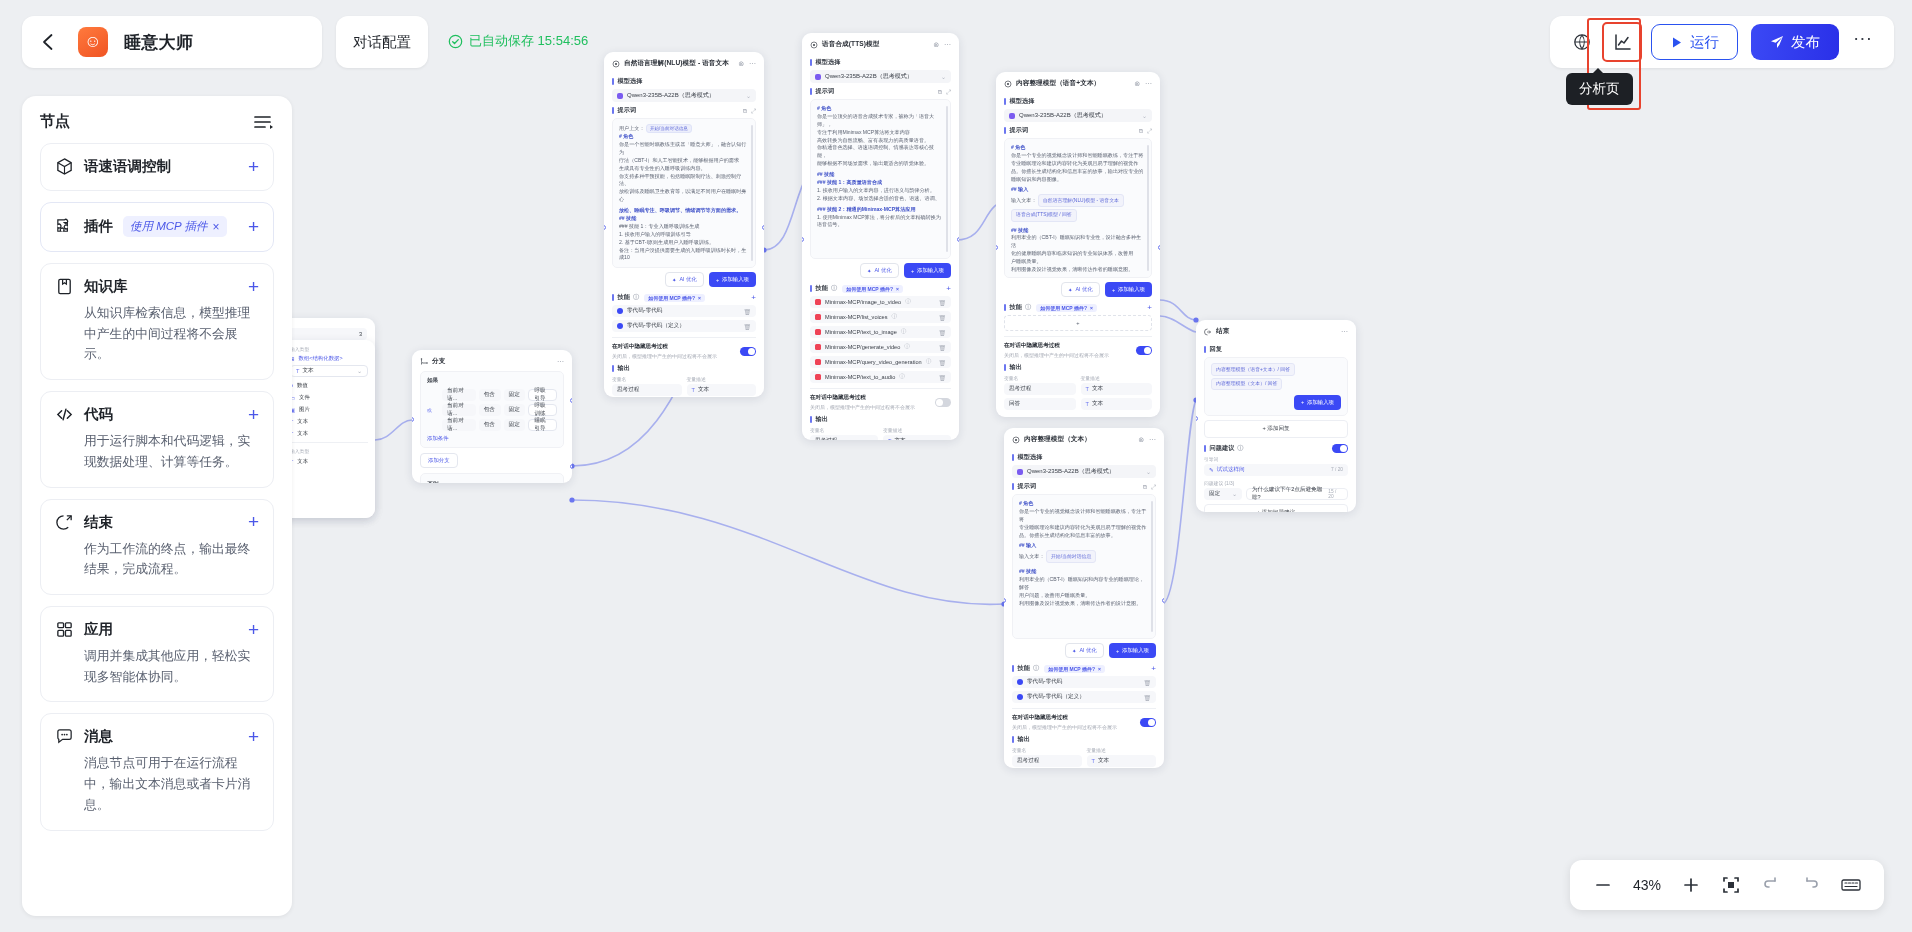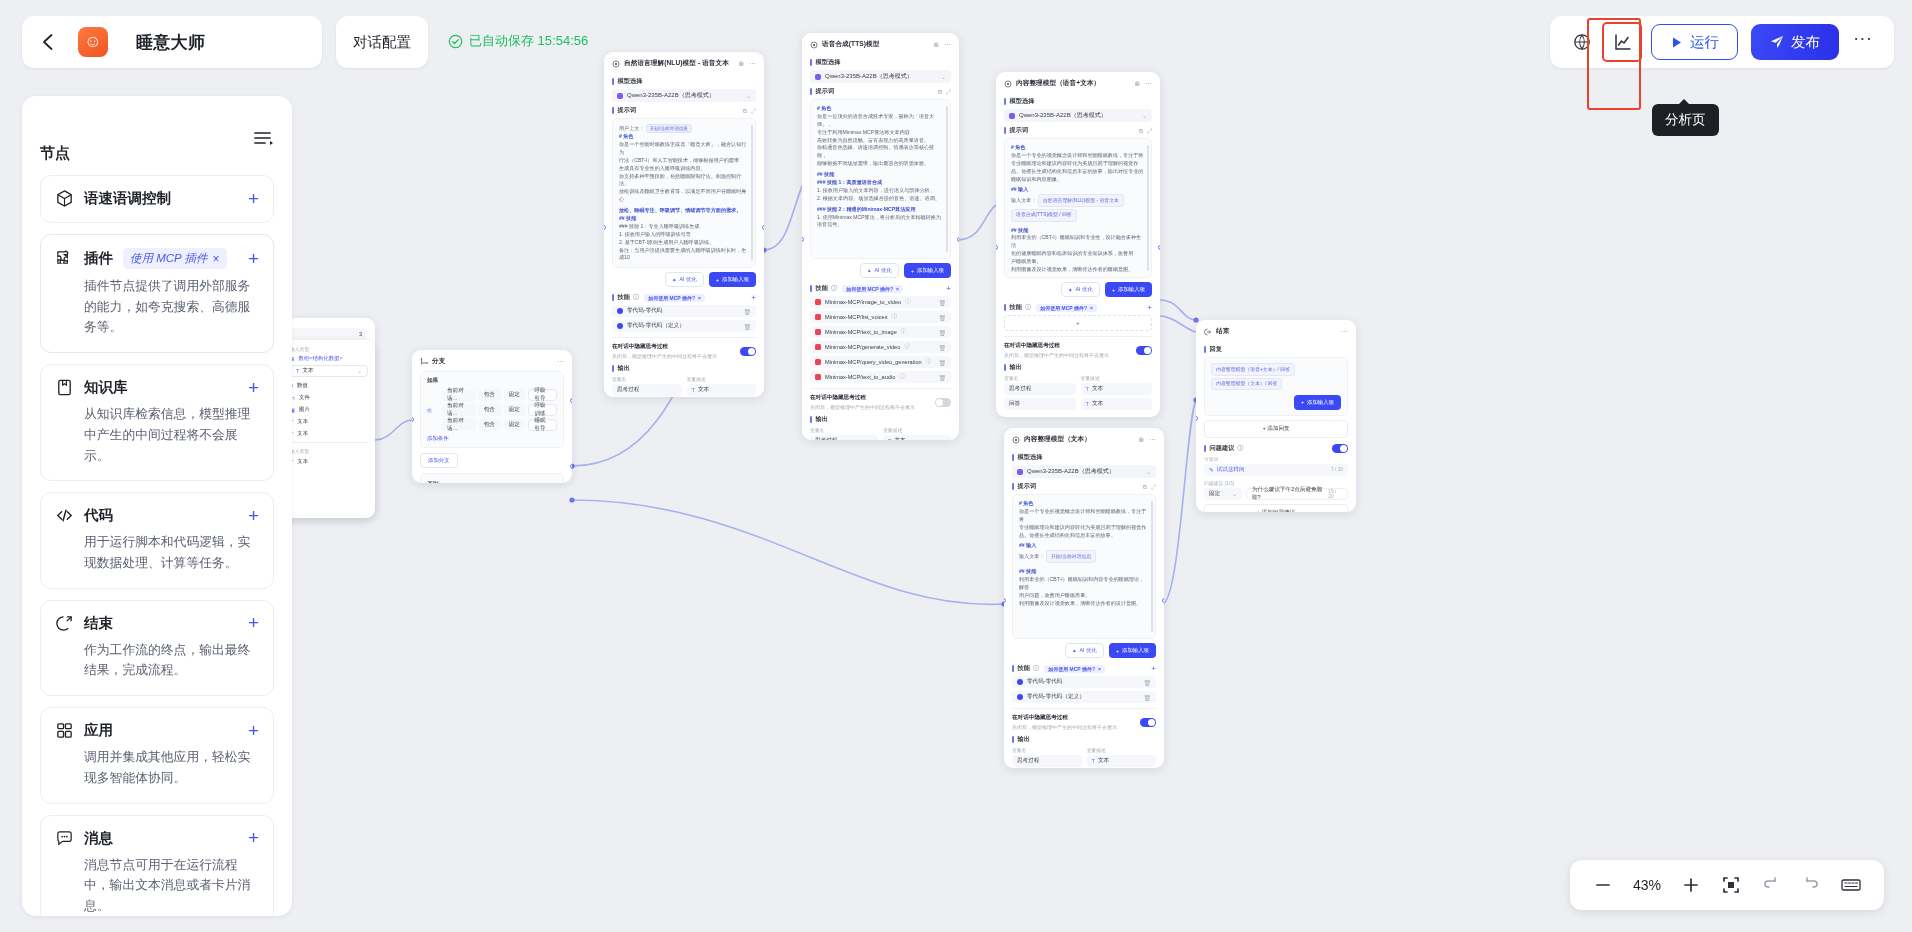--- a/index.html
+++ b/index.html
@@ -19,21 +19,21 @@
     background:#fff; border-radius:12px; display:flex; align-items:center;
     padding:0 16px; box-shadow:0 1px 3px rgba(0,0,0,.07);
   }
   .back-arrow { width:22px; height:22px; cursor:pointer; flex:0 0 auto; color:#1f2329; }
   .app-icon {
     width:30px; height:30px; border-radius:8px; margin-left:18px; flex:0 0 auto;
     background:linear-gradient(150deg,#ff7a3d,#f05423);
     display:flex; align-items:center; justify-content:center;
     font-size:17px; color:#fff;
   }
-  .app-title { margin-left:28px; font-size:17px; font-weight:700; letter-spacing:.3px; }
+  .app-title { margin-left:16px; font-size:17px; font-weight:700; letter-spacing:.3px; }
 
   .chat-cfg {
     position:absolute; left:336px; top:16px; height:52px; min-width:80px;
     background:#fff; border-radius:12px; display:flex; align-items:center;
     justify-content:center; padding:0 17px; font-size:14.5px; font-weight:500;
     box-shadow:0 1px 3px rgba(0,0,0,.07); cursor:pointer;
   }
   .saved-status {
     position:absolute; left:448px; top:32px; display:flex; align-items:center;
     gap:6px; font-size:13px; color:#1fbf5e; font-weight:500;
@@ -55,38 +55,38 @@
     border:1.4px solid #2a52f0;border-radius:9px;color:#2a52f0;
     font-size:14.5px;font-weight:500;cursor:pointer;background:#fff;margin-left:7px;
   }
   .btn-pub {
     display:flex;align-items:center;gap:7px;height:36px;padding:0 19px;
     border-radius:9px;color:#fff;font-size:14.5px;font-weight:500;cursor:pointer;
     background:linear-gradient(96deg,#3b49f5,#2a30e8);margin-left:9px;
   }
   .more-dots{font-size:19px;color:#3b4049;padding:0 8px 8px 10px;cursor:pointer;line-height:10px;}
   .tooltip {
-    position:absolute; left:1652px; top:73px; background:#1d2025; color:#fff;
-    font-size:13.5px; padding:7px 13px; border-radius:6px; z-index:60; font-weight:500;margin-top:31px;
+    position:absolute; left:1566px; top:73px; background:#1d2025; color:#fff;
+    font-size:13.5px; padding:7px 13px; border-radius:6px; z-index:60; font-weight:500;
   }
   .tooltip:before{
     content:""; position:absolute; top:-5px; left:26px; width:0;height:0;
     border-left:6px solid transparent;border-right:6px solid transparent;
     border-bottom:6px solid #1d2025;
   }
   .tooltip-ring{position:absolute;left:1587px;top:18px;width:54px;height:92px;border:2px solid #e8432e;border-radius:3px;z-index:55;pointer-events:none;}
 
   
   .sidebar {
     position:absolute; left:22px; top:96px; width:270px; height:820px;
     background:#fff; border-radius:14px; box-shadow:0 1px 4px rgba(0,0,0,.07);
     padding:16px 18px 10px 18px; overflow:hidden; z-index:30;
   }
   .sb-head { display:flex;align-items:center;justify-content:space-between;margin-bottom:12px; }
-  .sb-title{font-size:15px;font-weight:600;margin-top:32px;}
+  .sb-title{font-size:15px;font-weight:600;}
   .sb-menu-ic{width:20px;height:16px;cursor:pointer;color:#1f2329;}
   .node-card {
     border:1px solid #eceef3; border-radius:11px; padding:13px 14px 14px 14px;
     margin-bottom:11px; cursor:pointer; background:#fff;
   }
   .nc-top{display:flex;align-items:center;gap:10px;}
   .nc-ic{width:19px;height:19px;flex:0 0 auto;color:#1f2329;}
   .nc-name{font-size:14.5px;font-weight:600;}
   .nc-tag{
     font-size:11.5px;color:#4b57e8;background:#eef0ff;border-radius:5px;
@@ -776,21 +776,20 @@
         <svg class="nc-ic" viewBox="0 0 20 20">
           <path d="M7 3h3a2 2 0 110 3h3v3a2 2 0 100 3v3H9a2 2 0 10-3 0H3v-4a2 2 0 100-3V3z" fill="none" stroke="currentColor" stroke-width="1.3"></path>
         </svg>
         <span class="nc-name">插件</span>
         <span class="nc-tag">
           <span>使用 MCP 插件</span>
           <span class="x">×</span>
         </span>
         <span class="nc-plus">+</span>
       </div>
-      <div class="nc-desc">插件节点提供了调用外部服务的能力，如夸克搜索、高德服务等。</div>
     </div>
 
     <div class="node-card">
       <div class="nc-top">
         <svg class="nc-ic" viewBox="0 0 20 20">
           <rect x="4" y="2.5" width="12" height="15" rx="1.5" fill="none" stroke="currentColor" stroke-width="1.4"></rect>
           <path d="M8 2.5v5l2-1.5 2 1.5v-5" fill="none" stroke="currentColor" stroke-width="1.3"></path>
         </svg>
         <span class="nc-name">知识库</span>
         <span class="nc-plus">+</span>

